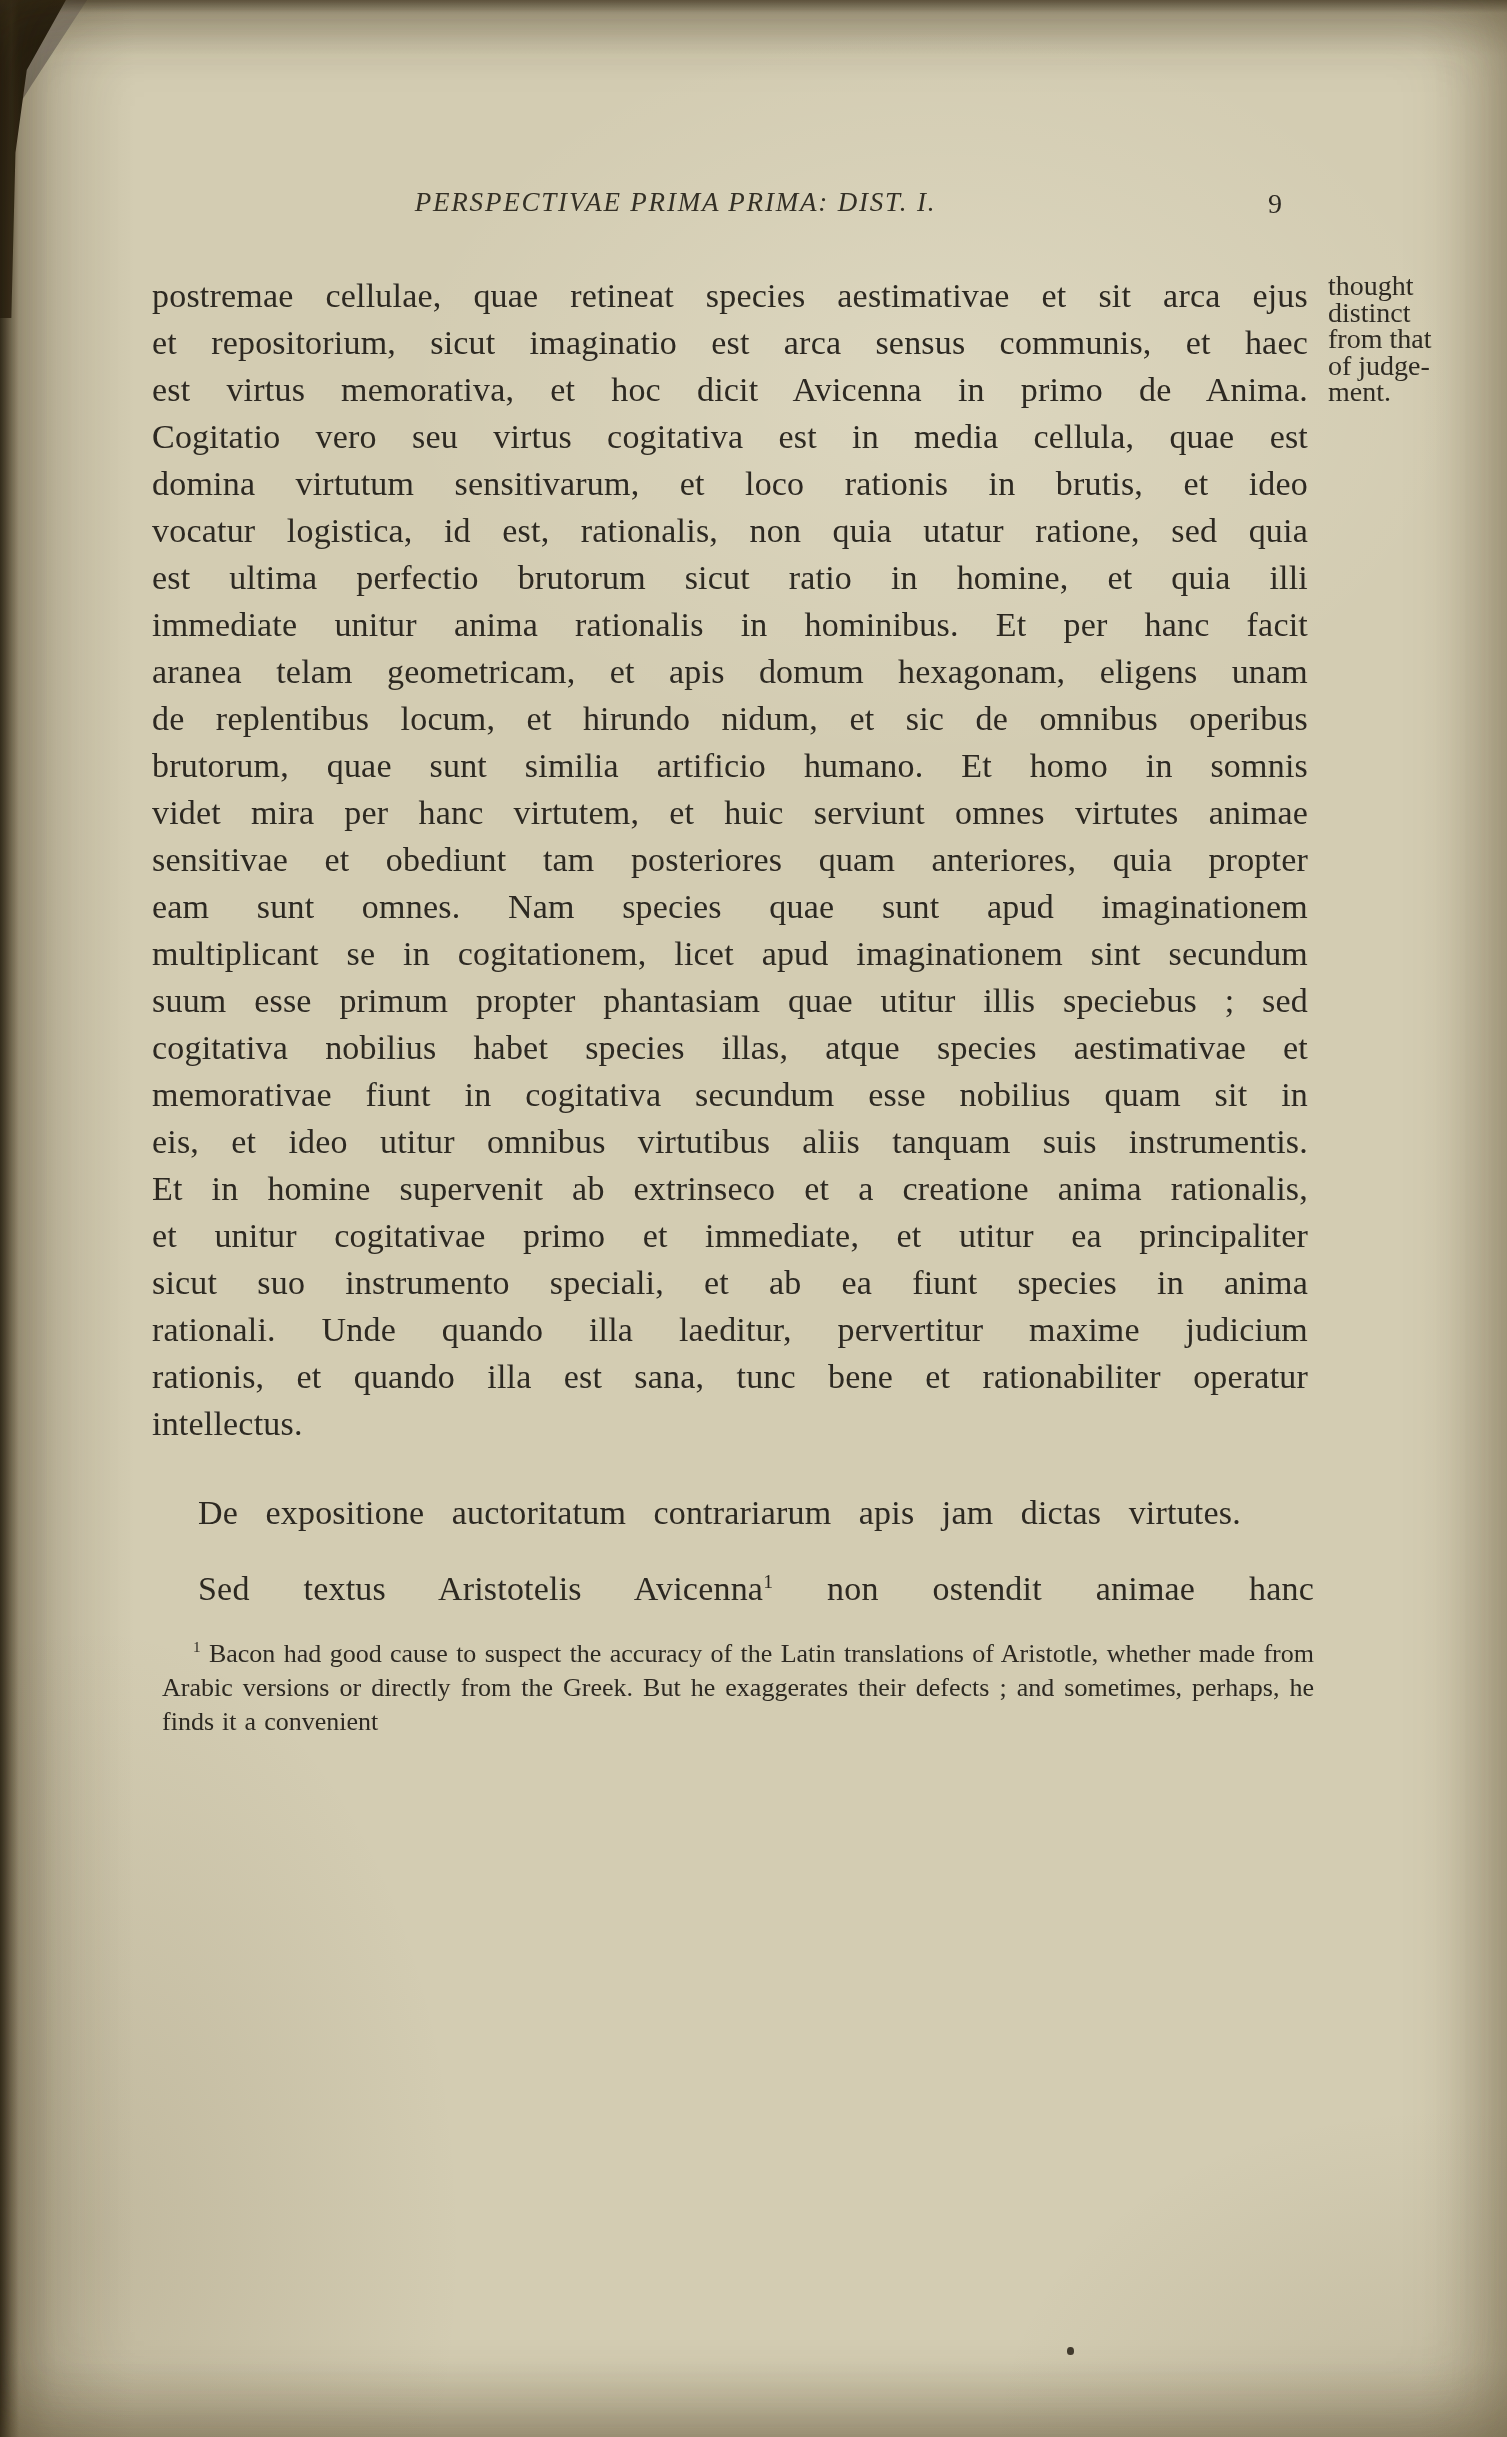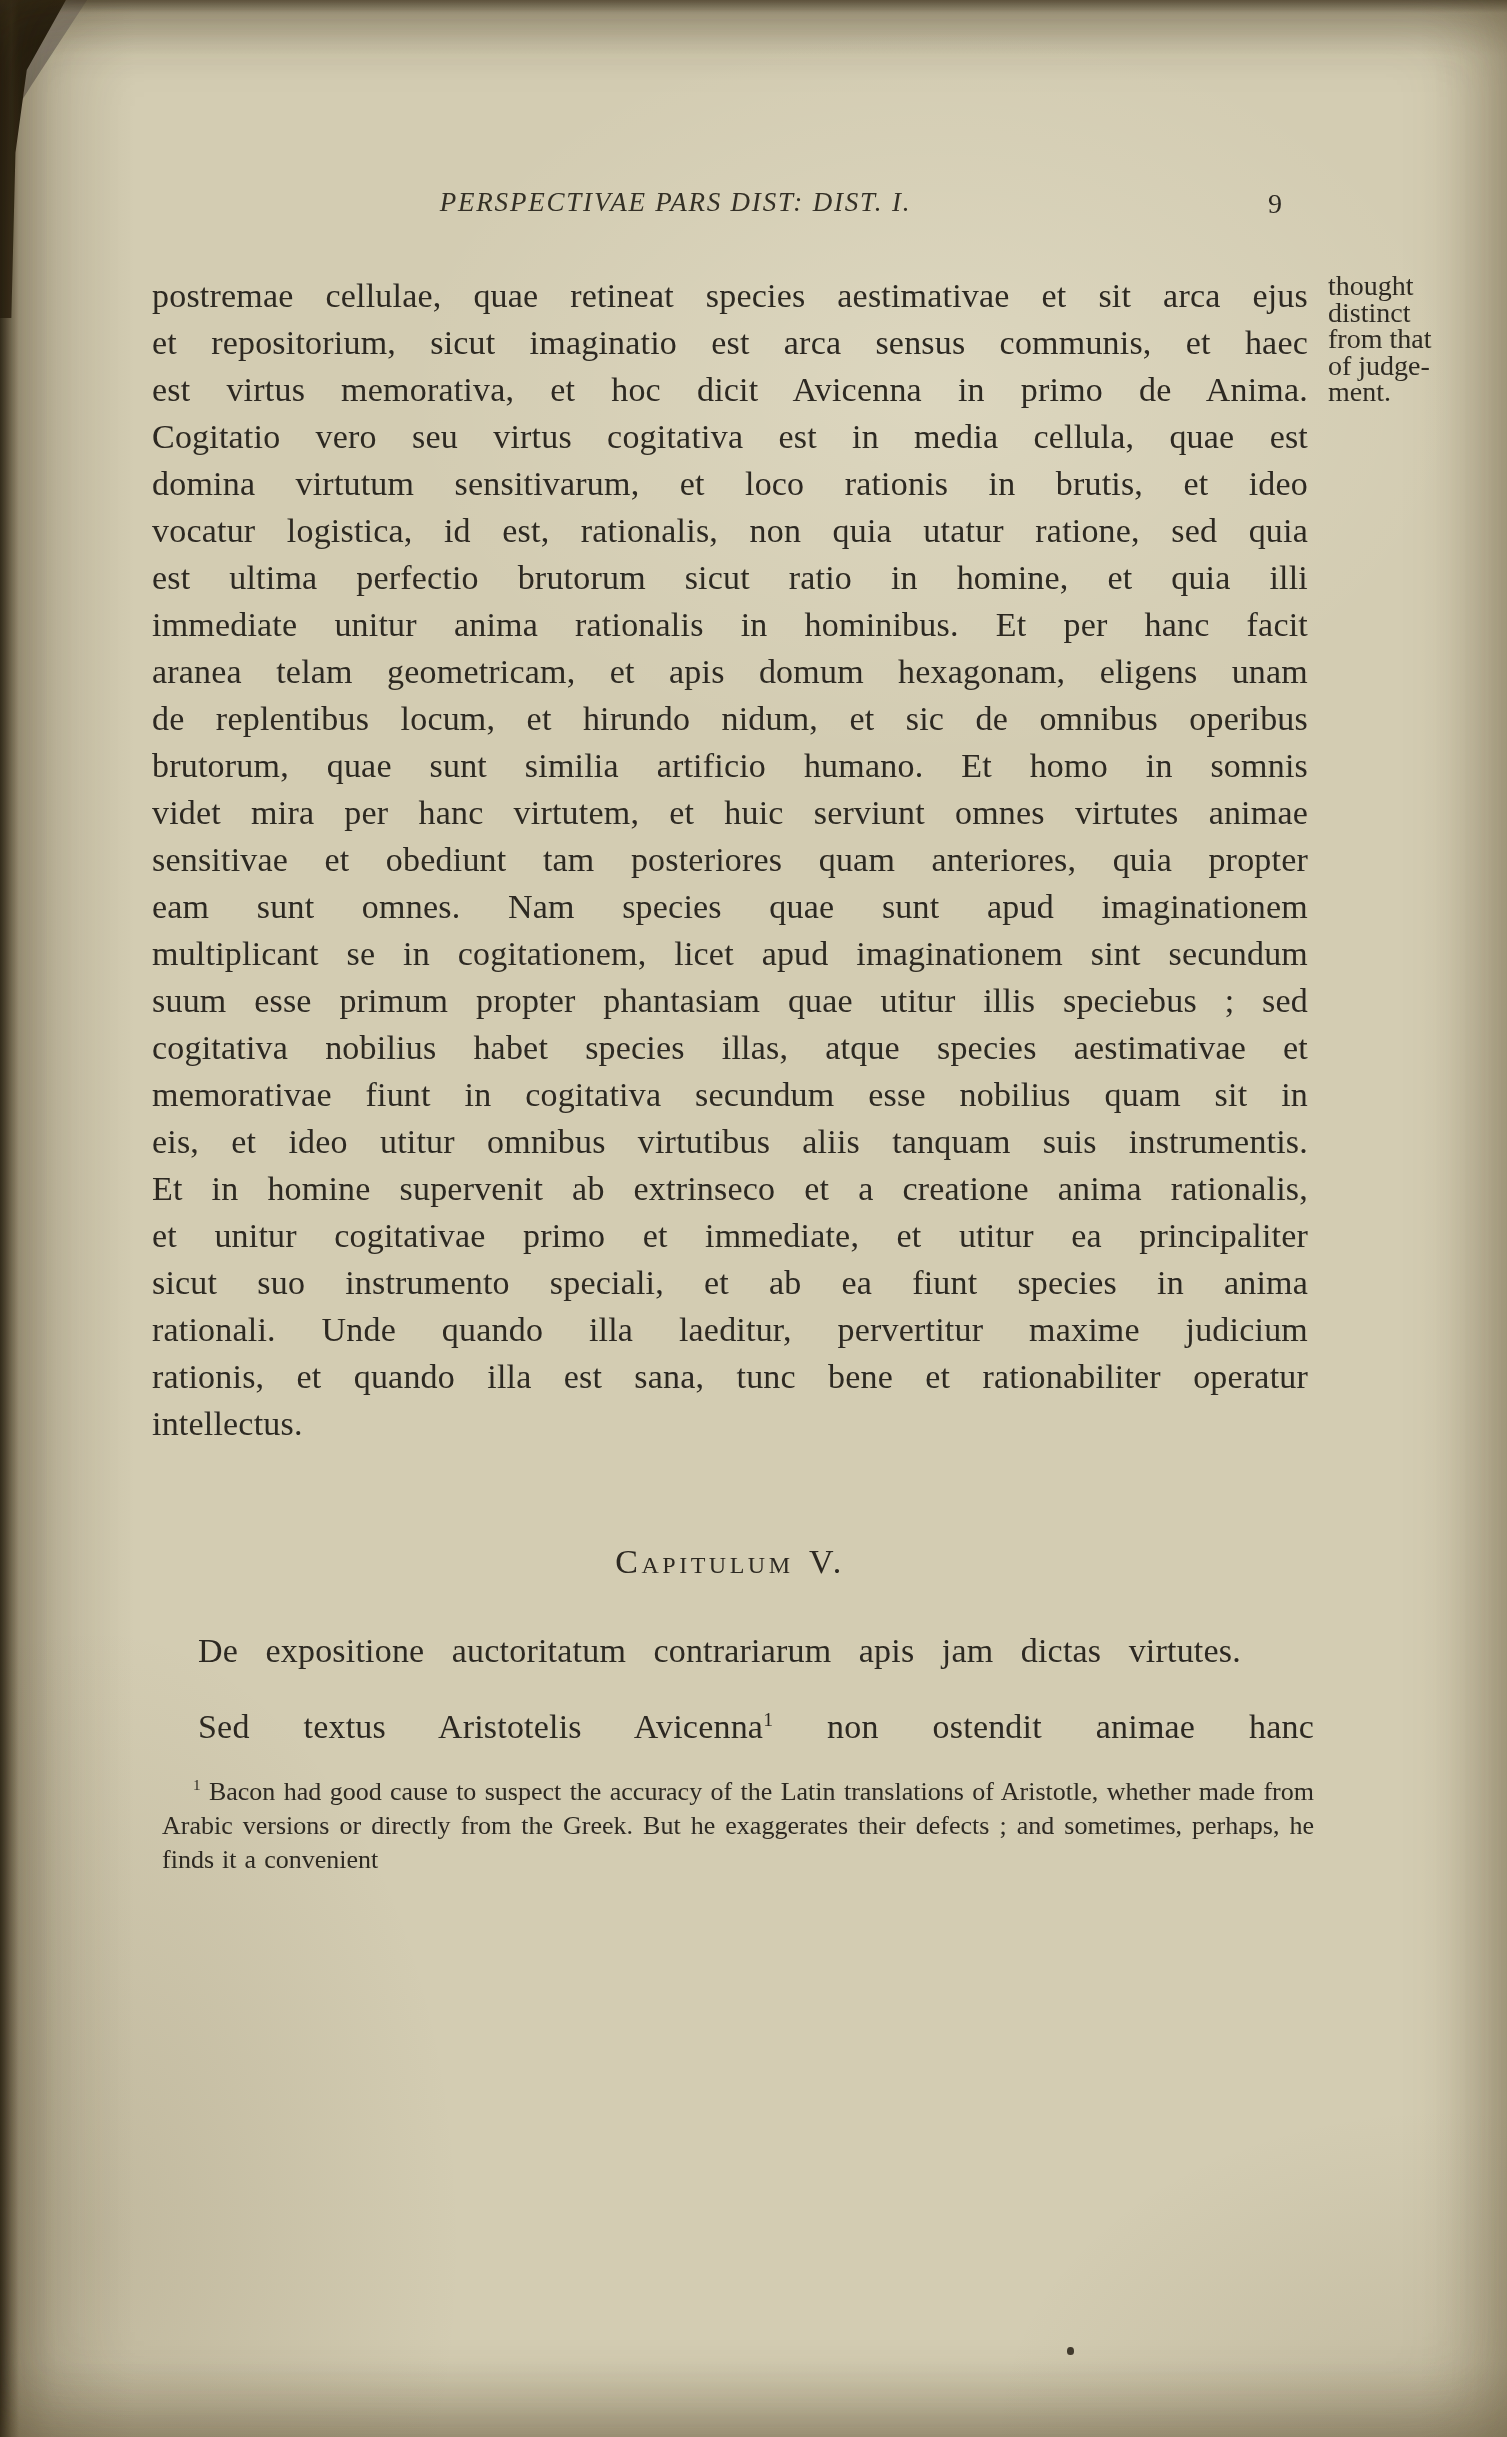--- a/index.html
+++ b/index.html
@@ -129,35 +129,34 @@
 <body>
 
 <div class="page">
 
   <div class="cover-corner"></div>
   <div class="edge-left-wedge"></div>
   <div class="edge-left-strip"></div>
   <div class="edge-top-strip"></div>
 
   <div class="header-row">
-    <div class="running-title">PERSPECTIVAE PARS DIST: DIST. I.</div>
+    <div class="running-title">PERSPECTIVAE PRIMA PRIMA: DIST. I.</div>
     <div class="page-number">9</div>
   </div>
 
   <div class="margin-note">thought
 distinct
 from that
 of judge-
 ment.</div>
 
   <div class="text-block">
 
     <p class="main-paragraph">postremae cellulae, quae retineat species aestimativae et sit arca ejus et repositorium, sicut imaginatio est arca sensus communis, et haec est virtus memorativa, et hoc dicit Avicenna in primo de Anima. Cogitatio vero seu virtus cogitativa est in media cellula, quae est domina virtutum sensitivarum, et loco rationis in brutis, et ideo vocatur logistica, id est, rationalis, non quia utatur ratione, sed quia est ultima perfectio brutorum sicut ratio in homine, et quia illi immediate unitur anima rationalis in hominibus. Et per hanc facit aranea telam geometricam, et apis domum hexagonam, eligens unam de replentibus locum, et hirundo nidum, et sic de omnibus operibus brutorum, quae sunt similia artificio humano. Et homo in somnis videt mira per hanc virtutem, et huic serviunt omnes virtutes animae sensitivae et obediunt tam posteriores quam anteriores, quia propter eam sunt omnes. Nam species quae sunt apud imaginationem multiplicant se in cogitationem, licet apud imaginationem sint secundum suum esse primum propter phantasiam quae utitur illis speciebus ; sed cogitativa nobilius habet species illas, atque species aestimativae et memorativae fiunt in cogitativa secundum esse nobilius quam sit in eis, et ideo utitur omnibus virtutibus aliis tanquam suis instrumentis. Et in homine supervenit ab extrinseco et a creatione anima rationalis, et unitur cogitativae primo et immediate, et utitur ea principaliter sicut suo instrumento speciali, et ab ea fiunt species in anima rationali. Unde quando illa laeditur, pervertitur maxime judicium rationis, et quando illa est sana, tunc bene et rationabiliter operatur intellectus.</p>
 
-    <div class="chapter-heading">Capitulum V.</div>
 
     <p class="par-expositione">De expositione auctoritatum contrariarum apis jam dictas virtutes.</p>
 
     <p class="par-sed"><span>Sed textus Aristotelis Avicenna</span><sup class="fn-ref">1</sup><span> non ostendit animae hanc</span></p>
 
     <p class="footnote"><sup class="fn-ref">1</sup><span> Bacon had good cause to suspect the accuracy of the Latin translations of Aristotle, whether made from Arabic versions or directly from the Greek. But he exaggerates their defects ; and sometimes, perhaps, he finds it a convenient</span></p>
 
   </div>
 
   <div class="speck"></div>

